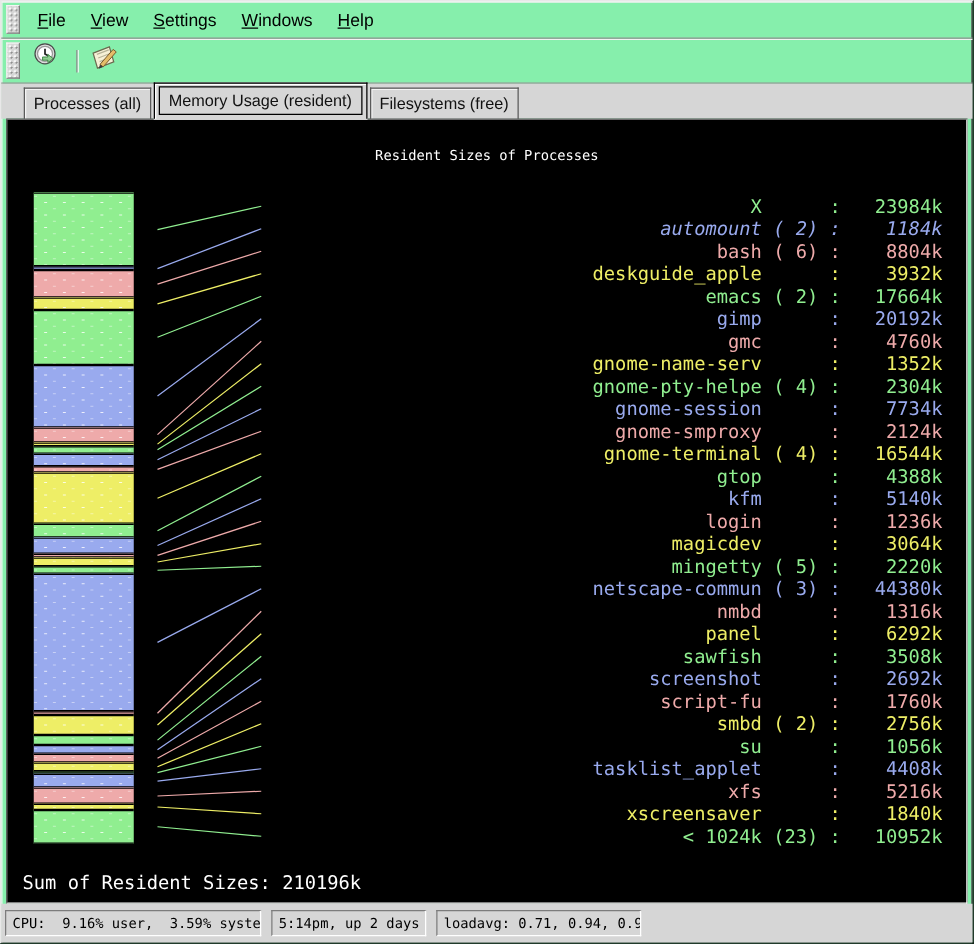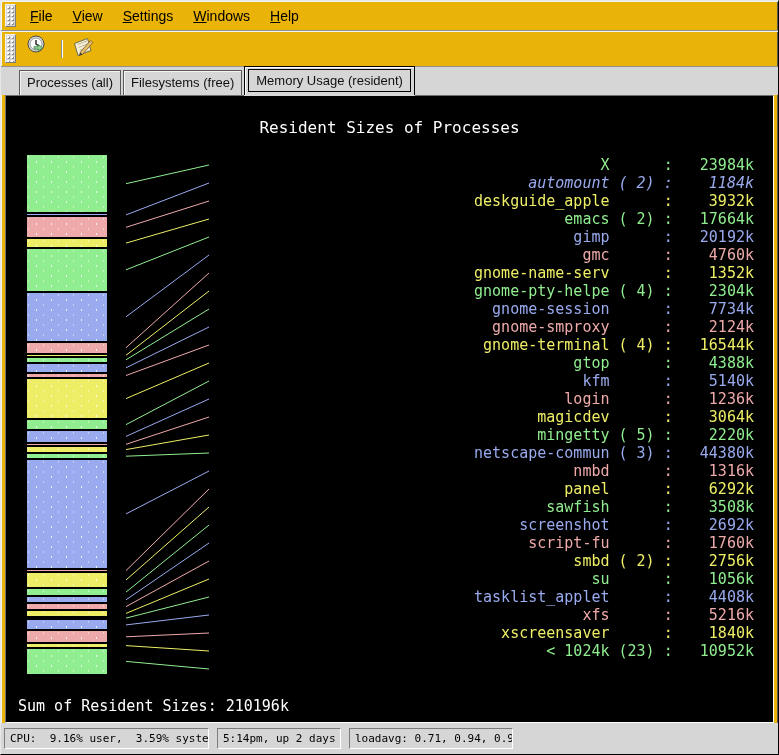--- a/index.html
+++ b/index.html
@@ -1,20 +1,20 @@
 <!DOCTYPE html>
 <html><head>
 <meta charset="utf-8">
 <style>
   * { margin:0; padding:0; box-sizing:border-box; }
   html,body { width:779px; height:755px; background:#000; }
   body { font-family:"Liberation Sans", sans-serif; }
 
   .window {
-    width:779px; height:755px; background:#eab308;
+    width:779px; height:755px; background:#86efac;
     border:1px solid #000; border-top-color:#e8e8e8; border-left-color:#e8e8e8;
     box-shadow: inset 1px 1px 0 #f4f4f4, inset -1px -1px 0 #555;
     display:flex; flex-direction:column;
   }
 
   
   .menubar {
     height:30px; display:flex; align-items:center;
     border-bottom:1px solid #929292; box-shadow: inset 0 1px 0 #f2f2f2;
     padding:1px 2px;
@@ -57,21 +57,21 @@
 
   
   .panel {
     position:relative; height:628px; margin:0 4px; background:#000;
     border:1px solid #6e6e6e; border-bottom-color:#fff; border-right-color:#fff;
     overflow:hidden;
     font-family:"DejaVu Sans Mono", monospace;
   }
   .chart-title {
     position:absolute; top:22px; left:0; width:100%; text-align:center;
-    color:#ffffff; font-size:16px; white-space:pre;
+    color:#ffffff; font-size:11px; white-space:pre;
   }
   .sum-line {
     position:absolute; top:601px; left:12px; width:100%; text-align:left;
     color:#ffffff; font-size:15px; white-space:pre;
   }
   .bar-col {
     position:absolute; left:21px; top:58px; width:80px; height:521px;
     display:flex; flex-direction:column;
   }
   .seg {
@@ -143,25 +143,25 @@
           <path d="M10 18.5 L9 22 L12.5 20.5 Z" fill="#3a3a3a"></path>
         </svg>
       </span>
     </div>
   </div>
 
   <div class="tabrow">
       <div class="tab">
         <span class="tab-label">Processes (all)</span>
       </div>
+      <div class="tab active">
+        <span class="tab-label">Memory Usage (resident)</span>
+      </div>
       <div class="tab">
         <span class="tab-label">Filesystems (free)</span>
-      </div>
-      <div class="tab active">
-        <span class="tab-label">Memory Usage (resident)</span>
       </div>
     </div>
 
   <div class="panel">
     <div class="chart-title">Resident Sizes of Processes</div>
     <svg class="lines-svg" width="767" height="626">
         <line x1="120" y1="87.7" x2="203" y2="69" stroke="#90ee90" stroke-width="1"></line>
         <line x1="120" y1="118.9" x2="203" y2="87" stroke="#99aaee" stroke-width="1"></line>
         <line x1="120" y1="131.3" x2="203" y2="105" stroke="#eeaaaa" stroke-width="1"></line>
         <line x1="120" y1="147.1" x2="203" y2="123" stroke="#eeee66" stroke-width="1"></line>
@@ -218,20 +218,21 @@
         <div class="seg" style="height: 6.83113px; background-color: rgb(238, 238, 102);"></div>
         <div class="seg" style="height: 2.61744px; background-color: rgb(144, 238, 144);"></div>
         <div class="seg" style="height: 10.9258px; background-color: rgb(153, 170, 238);"></div>
         <div class="seg" style="height: 12.9286px; background-color: rgb(238, 170, 170);"></div>
         <div class="seg" style="height: 4.5607px; background-color: rgb(238, 238, 102);"></div>
         <div class="seg" style="height: 27.1461px; background-color: rgb(144, 238, 144);"></div>
       </div>
     <div class="rows">
         <div class="prow" style="color: rgb(144, 238, 144);">              X      :   23984k</div>
         <div class="prow" style="color: rgb(153, 170, 238); font-style: italic;">      automount ( 2) :    1184k</div>
+        <div class="prow" style="color: rgb(238, 170, 170);">           bash ( 6) :    8804k</div>
         <div class="prow" style="color: rgb(238, 238, 102);">deskguide_apple      :    3932k</div>
         <div class="prow" style="color: rgb(144, 238, 144);">          emacs ( 2) :   17664k</div>
         <div class="prow" style="color: rgb(153, 170, 238);">           gimp      :   20192k</div>
         <div class="prow" style="color: rgb(238, 170, 170);">            gmc      :    4760k</div>
         <div class="prow" style="color: rgb(238, 238, 102);">gnome-name-serv      :    1352k</div>
         <div class="prow" style="color: rgb(144, 238, 144);">gnome-pty-helpe ( 4) :    2304k</div>
         <div class="prow" style="color: rgb(153, 170, 238);">  gnome-session      :    7734k</div>
         <div class="prow" style="color: rgb(238, 170, 170);">  gnome-smproxy      :    2124k</div>
         <div class="prow" style="color: rgb(238, 238, 102);"> gnome-terminal ( 4) :   16544k</div>
         <div class="prow" style="color: rgb(144, 238, 144);">           gtop      :    4388k</div>

